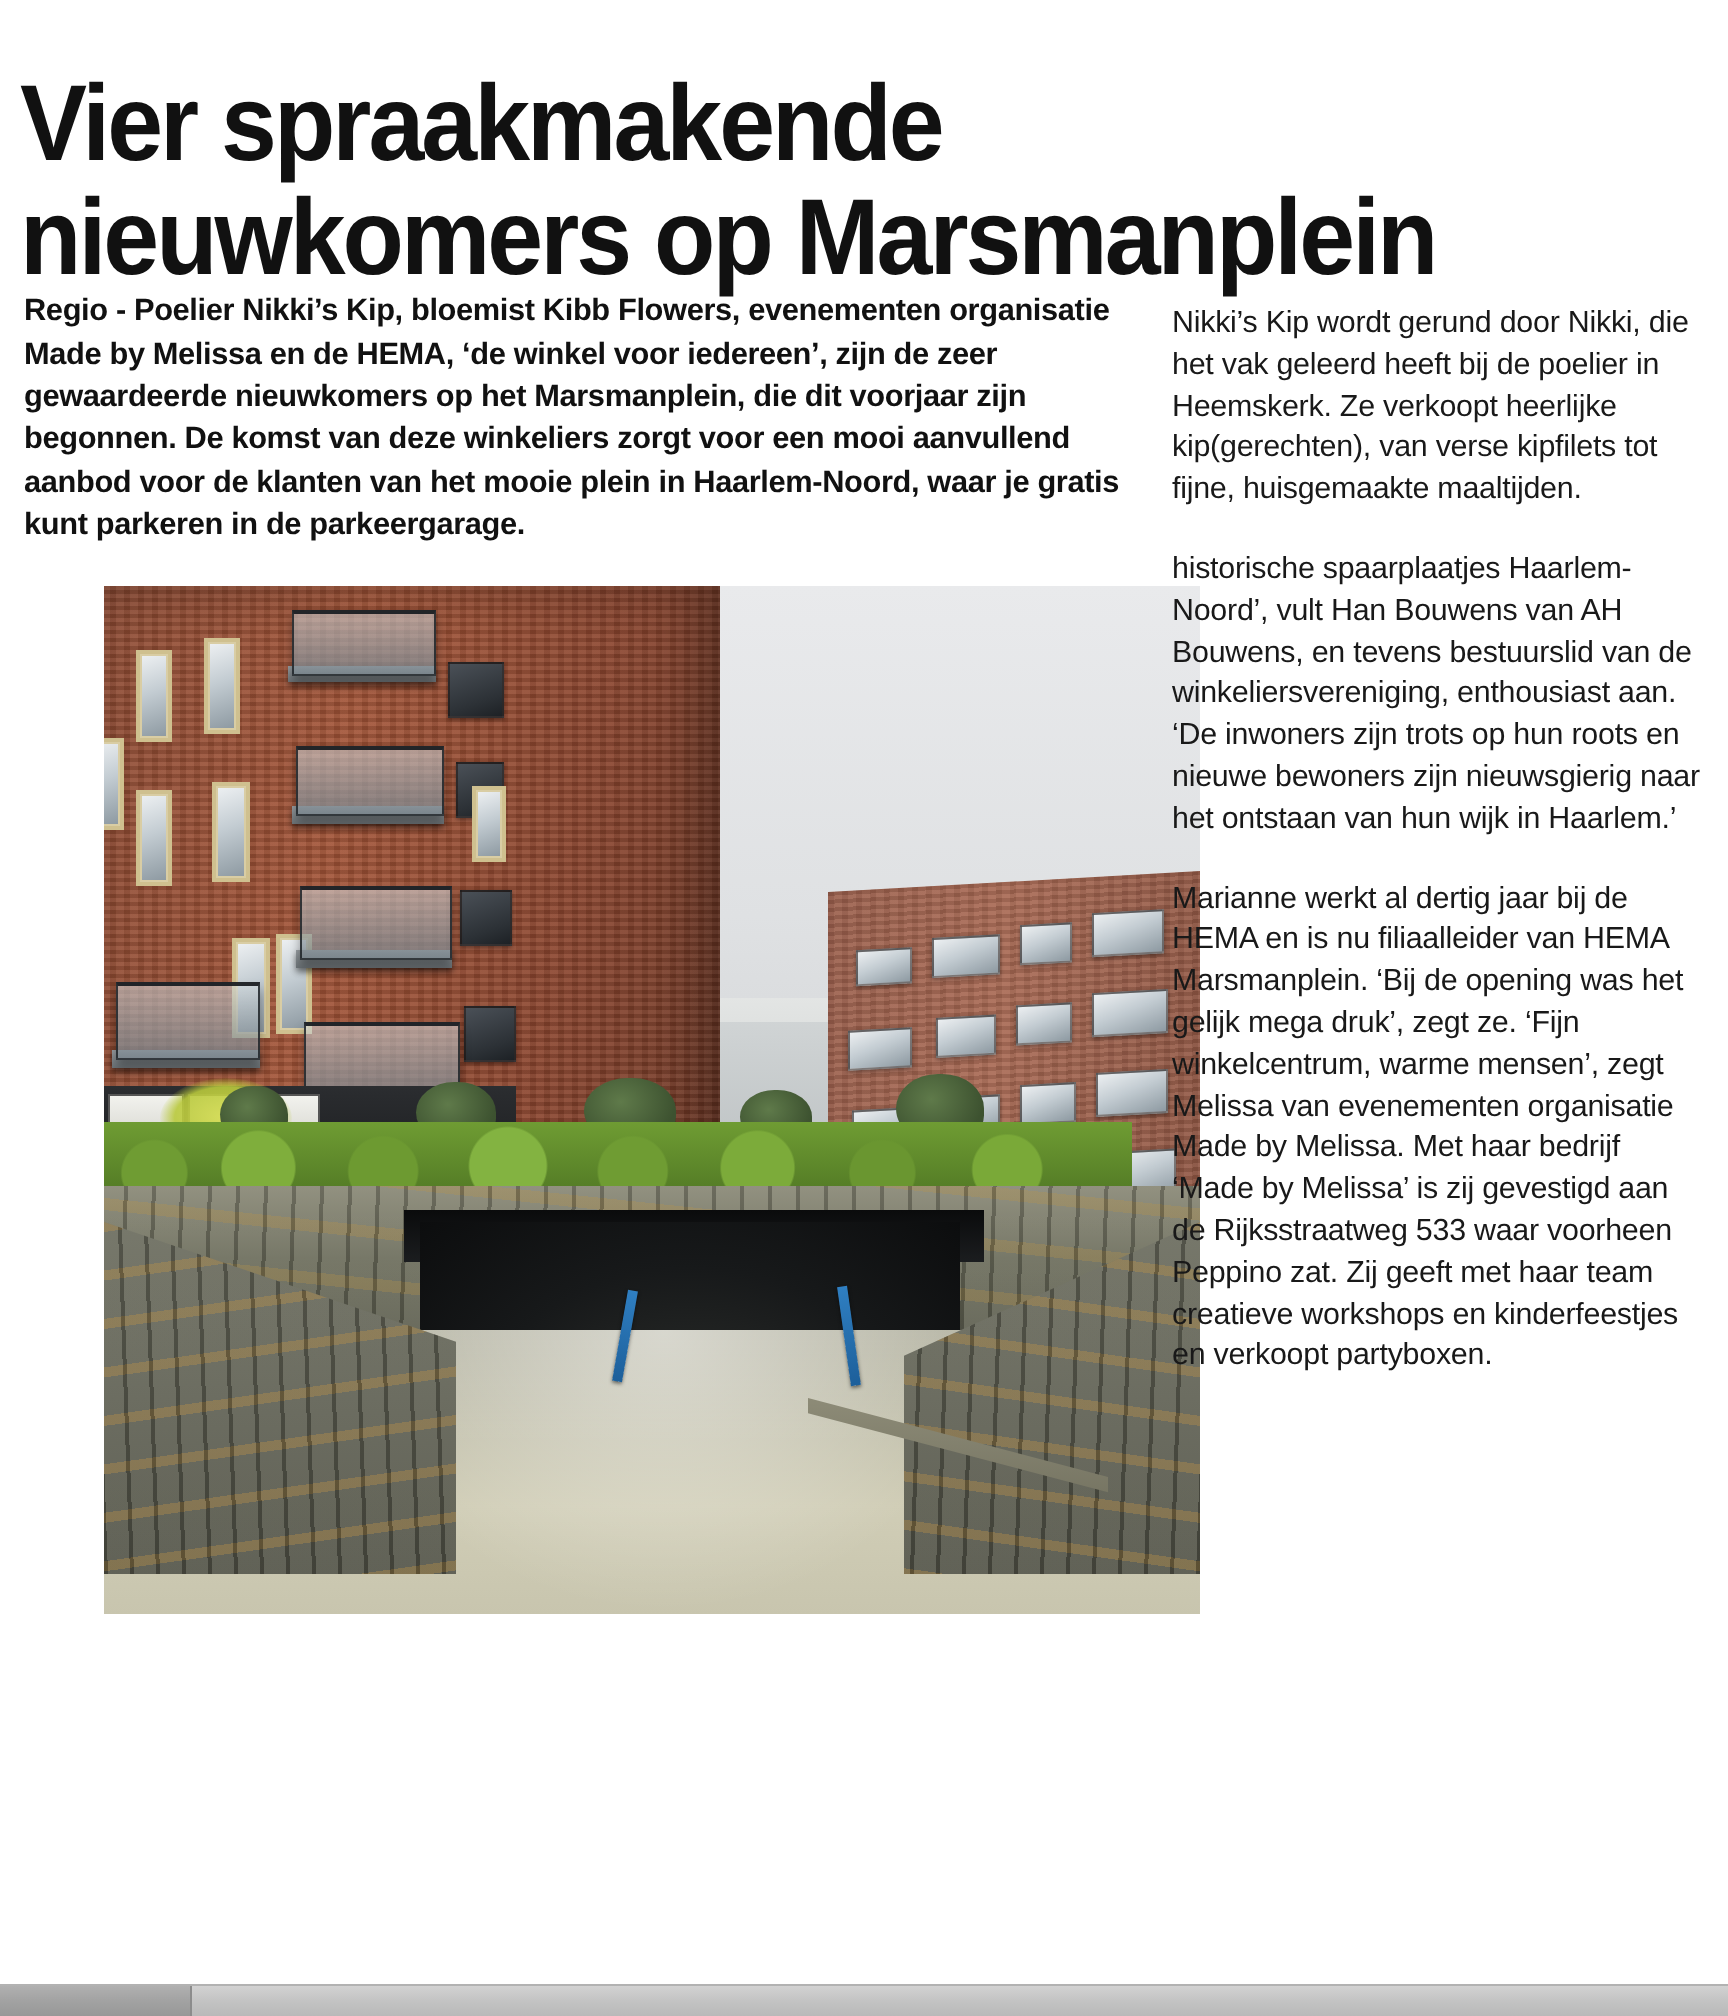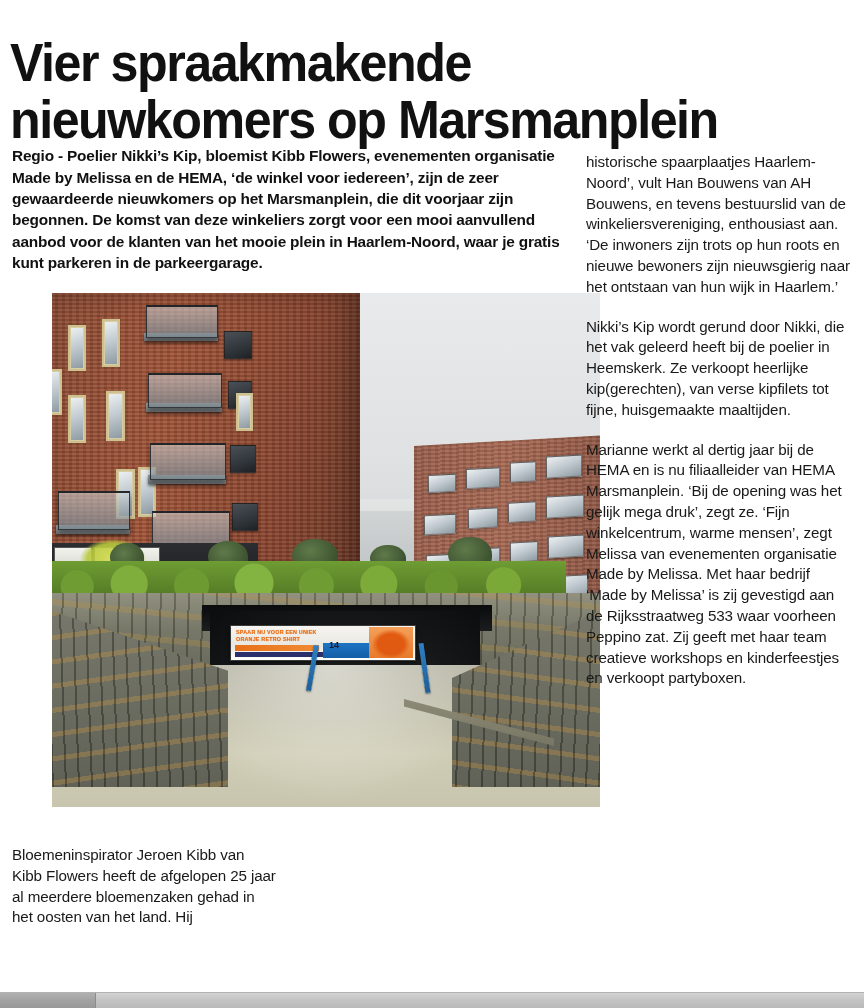--- a/index.html
+++ b/index.html
@@ -411,49 +411,37 @@
       <div class="ph-shrub" style="left:156px; top:248px; width:40px; height:32px;"></div>
       <div class="ph-shrub" style="left:240px; top:246px; width:46px; height:34px;"></div>
       <div class="ph-shrub" style="left:318px; top:252px; width:36px; height:28px;"></div>
       <div class="ph-shrub" style="left:396px; top:244px; width:44px; height:36px;"></div>
       <div class="ph-green"></div>
 
       <div class="ph-stonewall"></div>
       <div class="ph-tunnel-ceiling"></div>
       <div class="ph-tunnel-dark"></div>
 
-      <div class="billboard">
-        <div class="bb-orange-text">SPAAR NU VOOR EEN UNIEK</div>
-        <div class="bb-orange-text" style="top:10px;">ORANJE RETRO SHIRT</div>
-        <div class="bb-orange-bar"></div>
-        <div class="bb-dark-bar"></div>
-        <div class="bb-blue"></div>
-        <div class="bb-price">14</div>
-        <div class="bb-shirt"></div>
-      </div>
 
       <div class="ph-ramp"></div>
       <div class="ph-ramp-center"></div>
       <div class="ph-wall-l"></div>
       <div class="ph-wall-r"></div>
       <div class="ph-kerb"></div>
       <div class="ph-rail" style="left:258px; top:352px; width:5px; height:46px; transform:rotate(10deg);"></div>
       <div class="ph-rail" style="left:370px; top:350px; width:5px; height:50px; transform:rotate(-8deg);"></div>
     </div>
   </figure>
 
 
   <div class="col col-right">
+    <p>Nikki’s Kip wordt gerund door Nikki, die het vak geleerd heeft bij de poelier in Heemskerk. Ze verkoopt heerlijke kip(gerechten), van verse kipfilets tot fijne, huisgemaakte maaltijden.</p>
     <p>historische spaarplaatjes Haarlem-Noord’, vult Han Bouwens van AH Bouwens, en tevens bestuurslid van de winkeliersvereniging, enthousiast aan. ‘De inwoners zijn trots op hun roots en nieuwe bewoners zijn nieuwsgierig naar het ontstaan van hun wijk in Haarlem.’</p>
-    <p>Nikki’s Kip wordt gerund door Nikki, die het vak geleerd heeft bij de poelier in Heemskerk. Ze verkoopt heerlijke kip(gerechten), van verse kipfilets tot fijne, huisgemaakte maaltijden.</p>
     <p>Marianne werkt al dertig jaar bij de HEMA en is nu filiaalleider van HEMA Marsmanplein. ‘Bij de opening was het gelijk mega druk’, zegt ze. ‘Fijn winkelcentrum, warme mensen’, zegt Melissa van evenementen organisatie Made by Melissa. Met haar bedrijf ‘Made by Melissa’ is zij gevestigd aan de Rijksstraatweg 533 waar voorheen Peppino zat. Zij geeft met haar team creatieve workshops en kinderfeestjes en verkoopt partyboxen.</p>
   </div>
 
-  <div class="col col-bl">
-    <p>Bloemeninspirator Jeroen Kibb van Kibb Flowers heeft de afgelopen 25 jaar al meerdere bloemenzaken gehad in het oosten van het land. Hij</p>
-  </div>
 
 
 </div>
 
 <div class="scrollbar">
   <div class="scroll-thumb" style="width: 95px;"></div>
 </div>
 
 </body></html>

